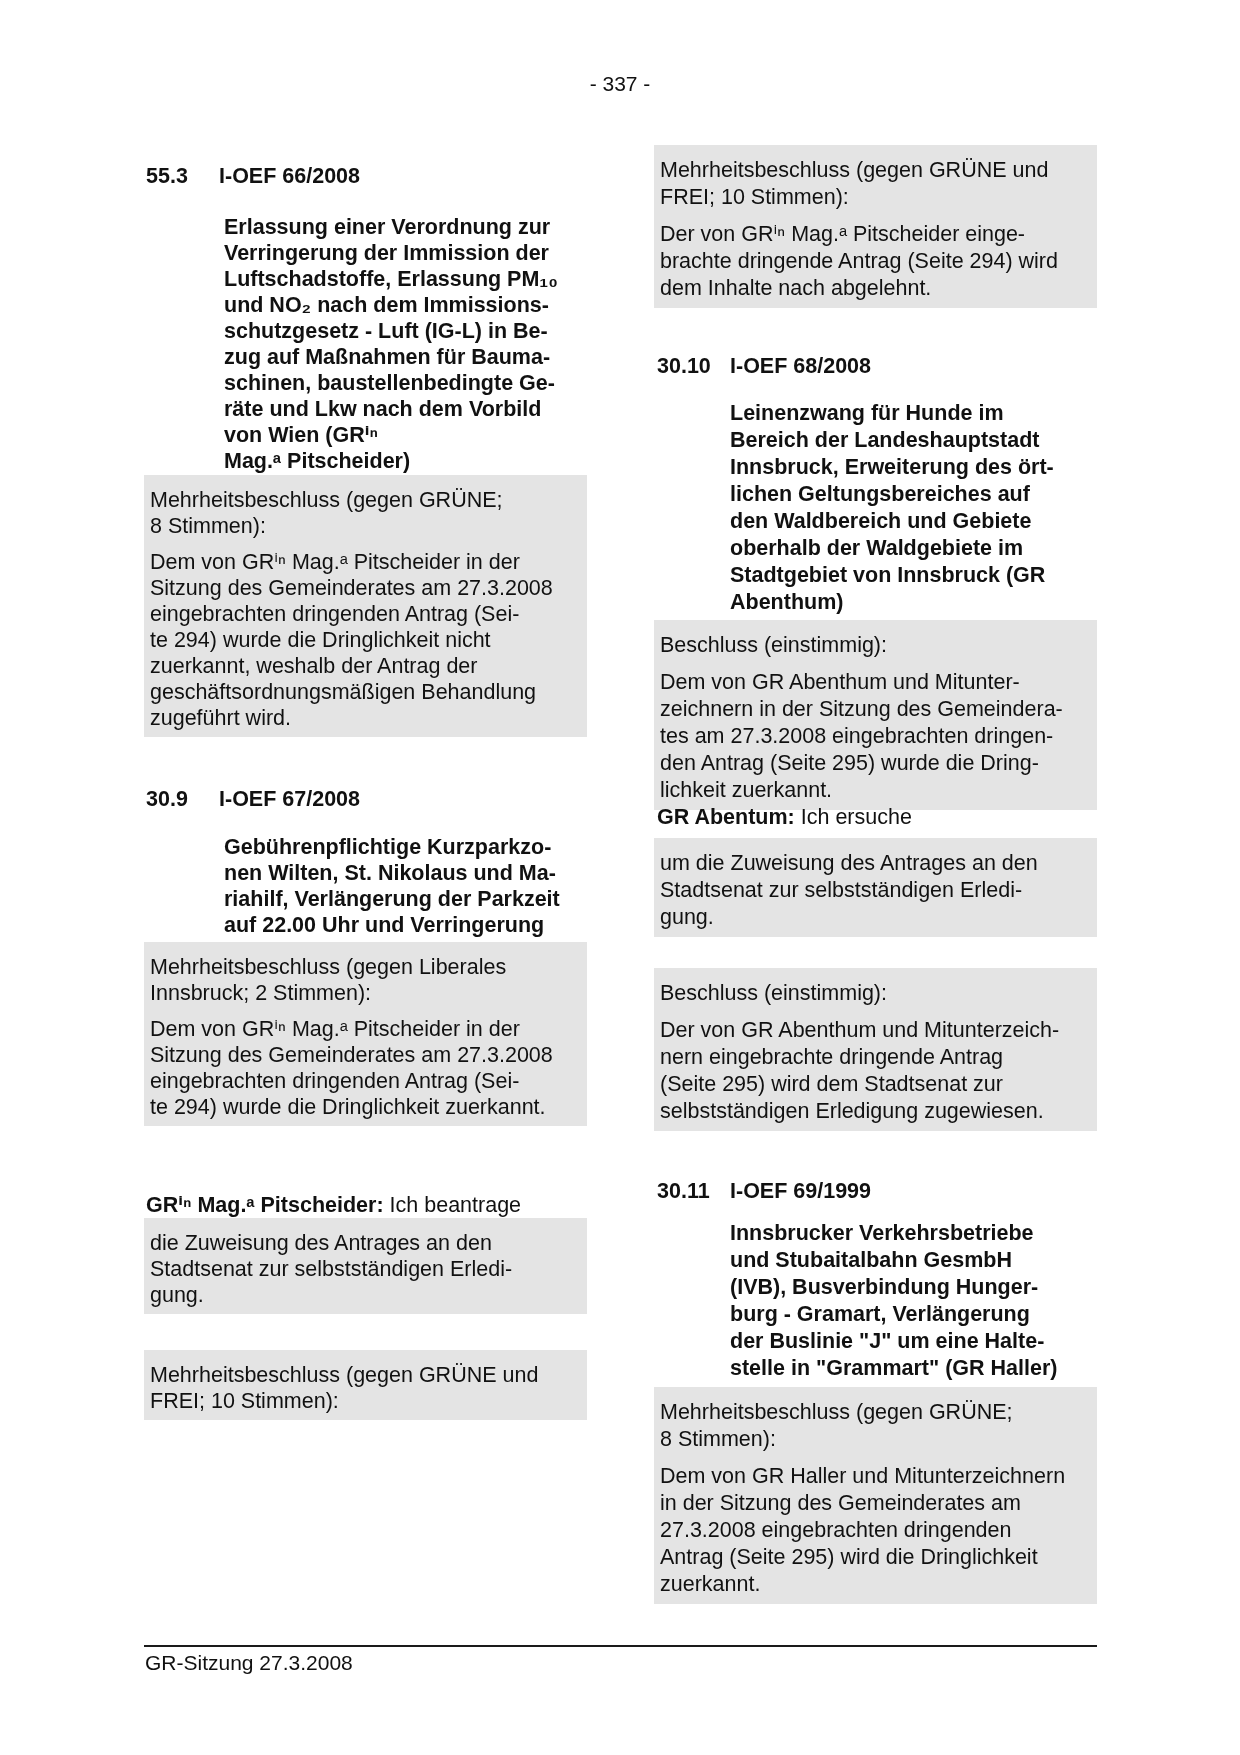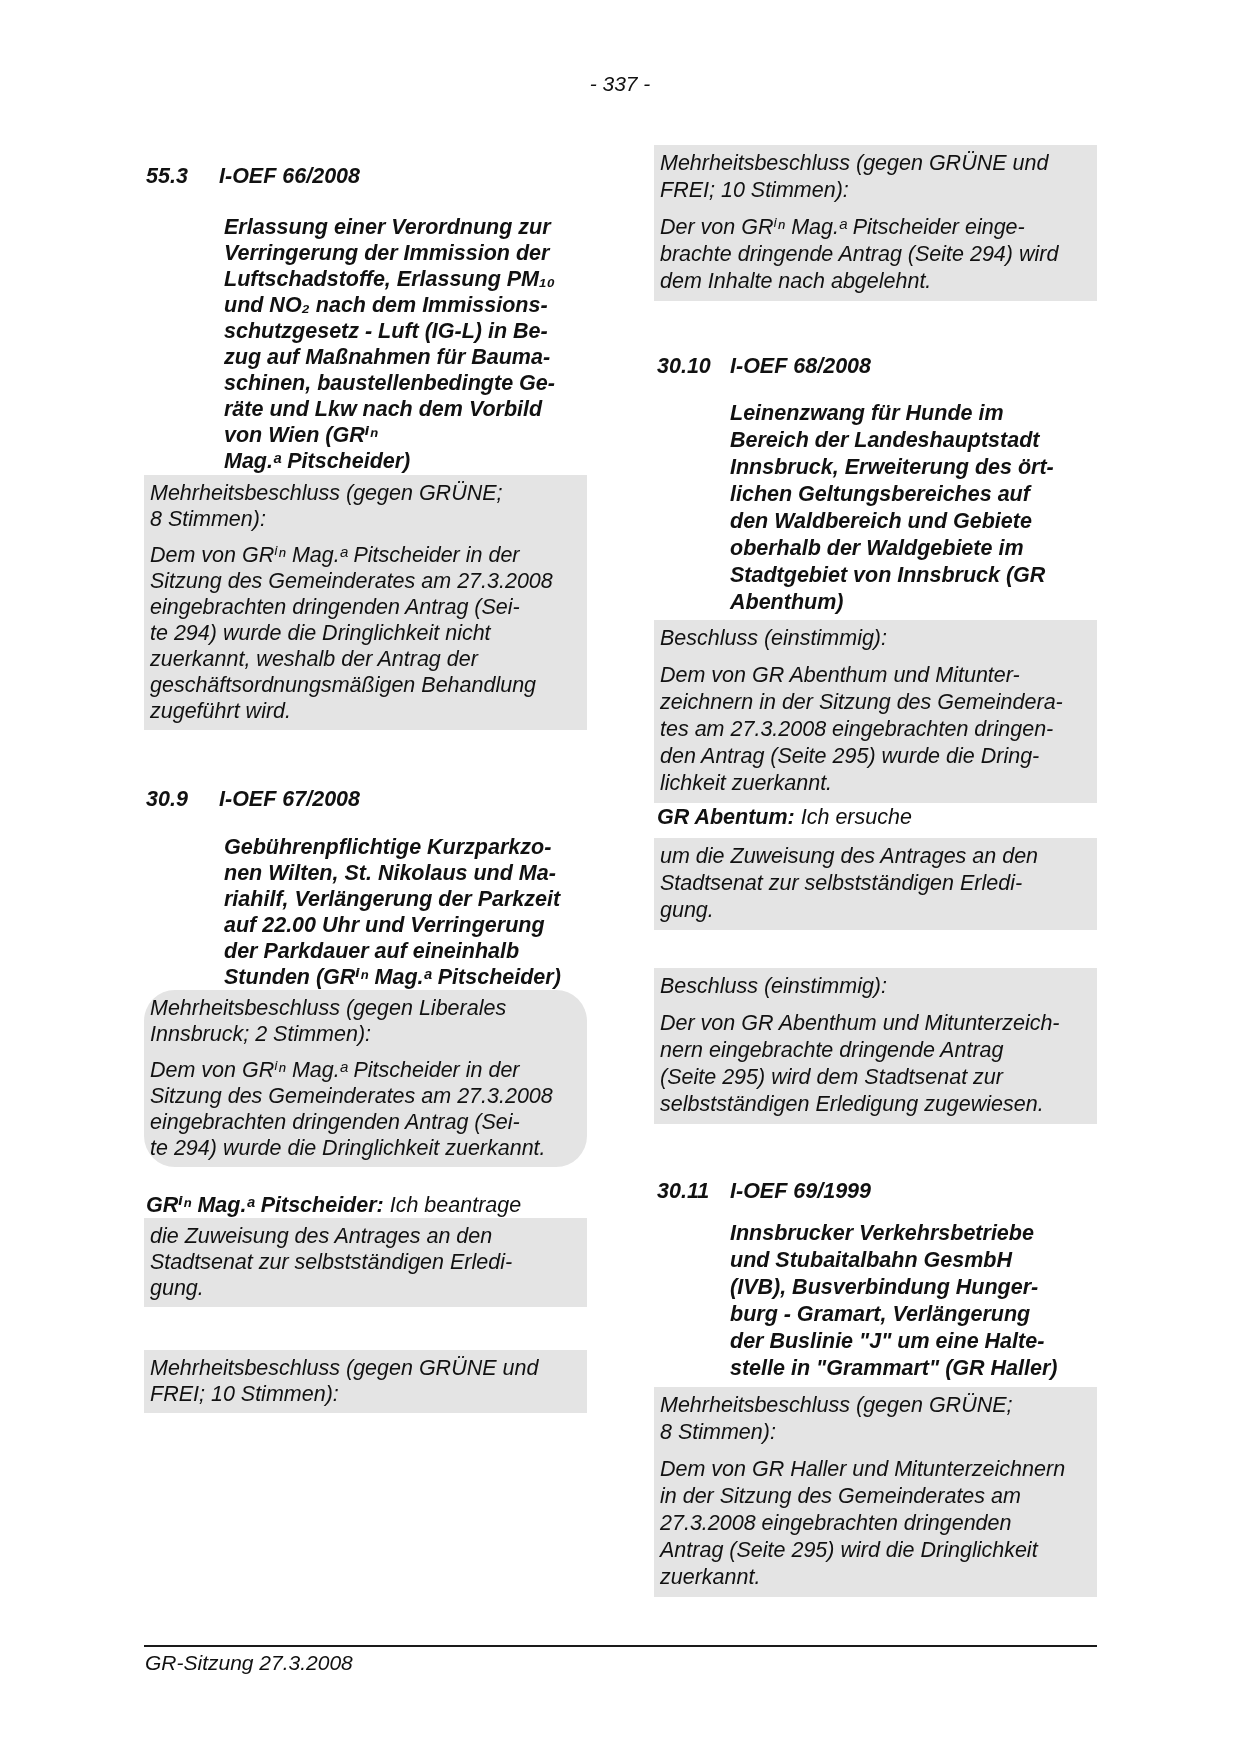--- a/index.html
+++ b/index.html
@@ -4,40 +4,39 @@
 <title>GR-Sitzung 27.3.2008 - Seite 337</title>
 <style>
   html,body{margin:0;padding:0;background:#ffffff;}
   .page{
     position:relative;
     width:1240px;height:1755px;
     background:#ffffff;
     color:#111111;
     font-family:"Liberation Sans","DejaVu Sans",sans-serif;
     overflow:hidden;
-    font-style:italic;
   }
   .pagenum{
     position:absolute;top:72px;left:0;right:0;
     text-align:center;font-size:21px;line-height:24px;
   }
   .hrow{
     position:absolute;
     font-weight:bold;font-size:21.5px;white-space:nowrap;line-height:27px;
   }
   .num{display:inline-block;width:73px;}
   .title{
     position:absolute;
     font-weight:bold;font-size:21.5px;white-space:pre-line;width:372px;
   }
   .gblock{
     position:absolute;width:443px;
     background:#e4e4e4;
     box-sizing:border-box;
-    padding:5px 8px 6px 6px;
+    padding:12px 8px 6px 6px;
     font-size:21.5px;
   }
   .col-left{left:144px;}
   .col-right{left:654px;}
   .lh26{line-height:26px;}
   .lh27{line-height:27px;}
   .para{white-space:pre-line;}
   .para2{margin-top:10px;}
   .speaker{
     position:absolute;font-size:21.5px;white-space:nowrap;
@@ -87,21 +86,21 @@
   <div class="hrow" style="top:786px;left:146px;">
     <span class="num">30.9</span><span class="code">I-OEF 67/2008</span>
   </div>
   <div class="title lh26" style="top:834px;left:224px;">Gebührenpflichtige Kurzparkzo-
 nen Wilten, St. Nikolaus und Ma-
 riahilf, Verlängerung der Parkzeit
 auf 22.00 Uhr und Verringerung
 der Parkdauer auf eineinhalb
 Stunden (GRⁱⁿ Mag.ᵃ Pitscheider)</div>
 
-  <div class="gblock col-left lh26" style="top:990px;border-radius:31px;">
+  <div class="gblock col-left lh26" style="top:942px;">
     <div class="para">Mehrheitsbeschluss (gegen Liberales
 Innsbruck; 2 Stimmen):</div>
     <div class="para para2">Dem von GRⁱⁿ Mag.ᵃ Pitscheider in der
 Sitzung des Gemeinderates am 27.3.2008
 eingebrachten dringenden Antrag (Sei-
 te 294) wurde die Dringlichkeit zuerkannt.</div>
   </div>
 
   <div class="speaker lh26" style="top:1192px;left:146px;">
     <span class="name">GRⁱⁿ Mag.ᵃ Pitscheider:</span><span> Ich beantrage</span>

